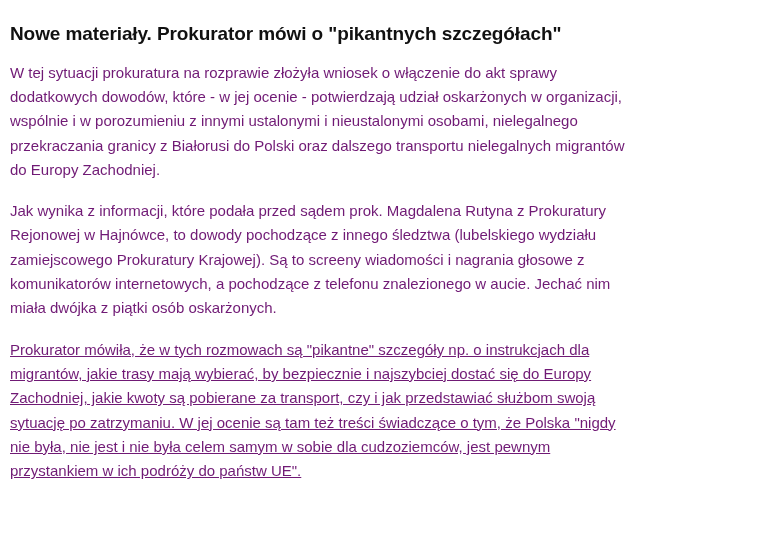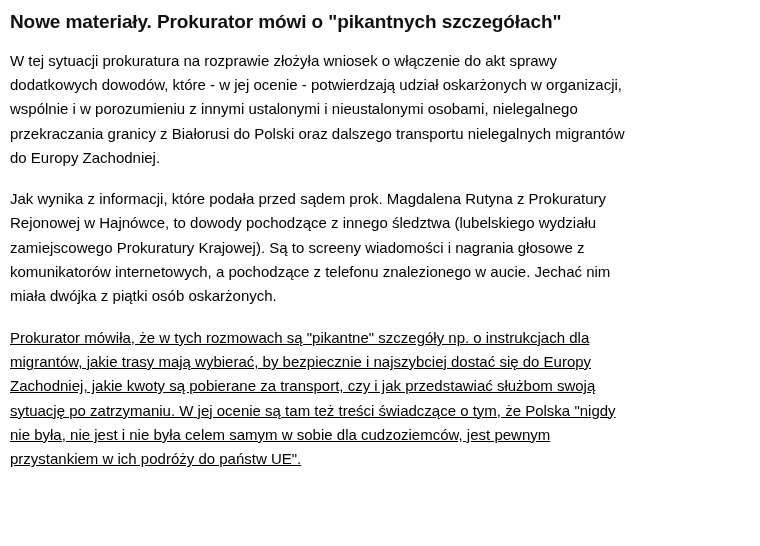--- a/index.html
+++ b/index.html
@@ -11,33 +11,34 @@
     width: 760px;
     height: 546px;
     font-family: "Liberation Sans", sans-serif;
     color: #1a1a1a;
     overflow: hidden;
   }
   .article {
     padding: 6px 10px 0 10px;
     box-sizing: border-box;
     width: 646px;
+    margin-top: 12px;
   }
   .article-title {
     font-size: 19px;
     font-weight: bold;
     line-height: 1.3;
     color: #111111;
     margin: 4px 0 14px 0;
     letter-spacing: -0.1px;
   }
   .article-body p {
     font-size: 15px;
     line-height: 1.62;
-    color: #000000;
+    color: #701a75;
     margin: 0 0 17px 0;
     text-align: left;
   }
   .article-body p:last-child {
     margin-bottom: 0;
     text-decoration: underline;
   }
 </style>
 </head>
 <body>

